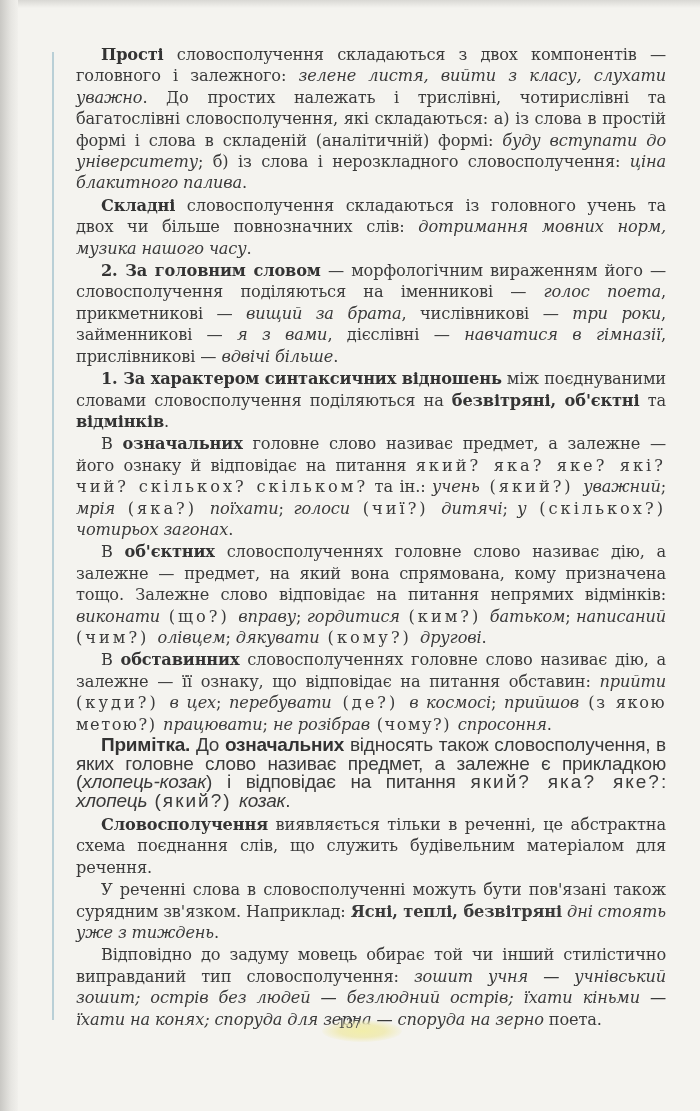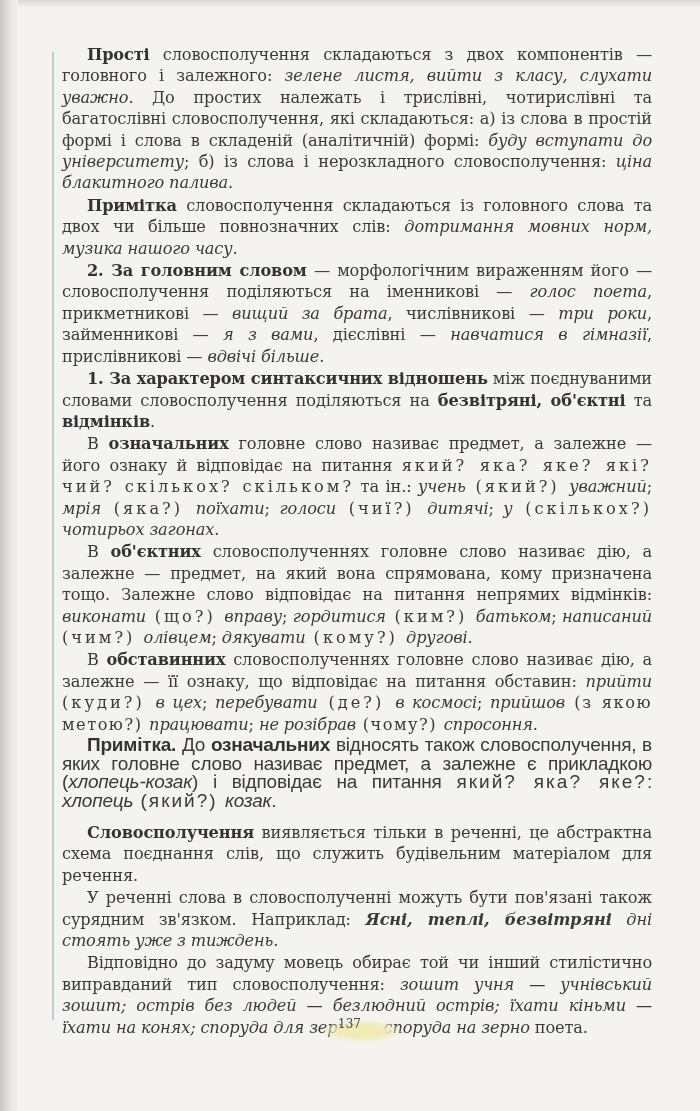--- a/index.html
+++ b/index.html
@@ -16,35 +16,35 @@
   }
   .page-top {
     position: absolute; left: 0; top: 0; width: 700px; height: 8px;
     background: linear-gradient(to bottom, #d9d8d4, #f4f3ef);
   }
   .rule {
     position: absolute; left: 52px; top: 52px; width: 2px; height: 968px;
     background: #b9cfd6;
   }
   .text {
-    position: absolute; left: 62px; top: 44px; width: 590px;
+    position: absolute; left: 76px; top: 44px; width: 590px;
     font-size: 16.2px; line-height: 21.4px;
     text-align: justify;
     letter-spacing: -0.15px;
   }
   .text p { margin: 0; text-indent: 25px; }
   .text p + p { margin-top: 1px; }
   b { font-weight: bold; color: #333; }
   i { font-style: italic; }
   .sp { letter-spacing: 3px; }
   .note {
     font-family: "Liberation Sans", "DejaVu Sans", sans-serif;
     font-size: 19px; line-height: 18.5px; letter-spacing: -0.2px;
   }
-  .bi { font-weight: bold; font-style: italic; }
+  .bi { font-weight: bold; }
   .pagenum-wrap {
     position: absolute; left: 300px; top: 1010px; width: 110px; height: 40px;
   }
   .pagenum-swirl {
     position: absolute; left: 22px; top: 10px; width: 80px; height: 22px;
     border-radius: 50%;
     background: radial-gradient(ellipse at center, #f2eeaa 0%, #f0ebb8 40%, rgba(244,243,239,0) 75%);
   }
   .pagenum {
     position: absolute; left: 38px; top: 7px;
@@ -55,35 +55,35 @@
 <body>
 
 <div class="page-top"></div>
 <div class="page-shadow-left"></div>
 <div class="rule"></div>
 
 <div class="text">
 
   <p><b>Прості</b><span> словосполучення складаються з двох компонентів — головного і залежного: </span><i>зелене листя, вийти з класу, слухати уважно</i><span>. До простих належать і трислівні, чотирислівні та багатослівні словосполучення, які складаються: а) із слова в простій формі і слова в складеній (аналітичній) формі: </span><i>буду вступати до університету</i><span>; б) із слова і нерозкладного словосполучення: </span><i>ціна блакитного палива</i><span>.</span></p>
 
-  <p><b>Примітка</b><span> словосполучення складаються із головного слова та двох чи більше повнозначних слів: </span><i>дотримання мовних норм, музика нашого часу</i><span>.</span></p>
+  <p><b>Складні</b><span> словосполучення складаються із головного учень та двох чи більше повнозначних слів: </span><i>дотримання мовних норм, музика нашого часу</i><span>.</span></p>
 
   <p><b>2. За головним словом</b><span> — морфологічним вираженням його — словосполучення поділяються на іменникові — </span><i>голос поета</i><span>, прикметникові — </span><i>вищий за брата</i><span>, числівникові — </span><i>три роки</i><span>, займенникові — </span><i>я з вами</i><span>, дієслівні — </span><i>навчатися в гімназії</i><span>, прислівникові — </span><i>вдвічі більше</i><span>.</span></p>
 
   <p><b>1. За характером синтаксичних відношень</b><span> між поєднуваними словами словосполучення поділяються на </span><b>безвітряні, об'єктні</b><span> та </span><b>відмінків</b><span>.</span></p>
 
   <p><span>В </span><b>означальних</b><span> головне слово називає предмет, а залежне — його ознаку й відповідає на питання </span><span class="sp">який? яка? яке? які? чий? скількох? скільком?</span><span> та ін.: </span><i>учень</i><span class="sp"> (який?) </span><i>уважний</i><span>; </span><i>мрія</i><span class="sp"> (яка?) </span><i>поїхати</i><span>; </span><i>голоси</i><span class="sp"> (чиї?) </span><i>дитячі</i><span>; </span><i>у</i><span class="sp"> (скількох?) </span><i>чотирьох загонах</i><span>.</span></p>
 
   <p><span>В </span><b>об'єктних</b><span> словосполученнях головне слово називає дію, а залежне — предмет, на який вона спрямована, кому призначена тощо. Залежне слово відповідає на питання непрямих відмінків: </span><i>виконати</i><span class="sp"> (що?) </span><i>вправу</i><span>; </span><i>гордитися</i><span class="sp"> (ким?) </span><i>батьком</i><span>; </span><i>написаний</i><span class="sp"> (чим?) </span><i>олівцем</i><span>; </span><i>дякувати</i><span class="sp"> (кому?) </span><i>другові</i><span>.</span></p>
 
   <p><span>В </span><b>обставинних</b><span> словосполученнях головне слово називає дію, а залежне — її ознаку, що відповідає на питання обставин: </span><i>прийти</i><span class="sp"> (куди?) </span><i>в цех</i><span>; </span><i>перебувати</i><span class="sp"> (де?) </span><i>в космосі</i><span>; </span><i>прийшов</i><span class="sp" style="letter-spacing:1.5px"> (з якою метою?) </span><i>працювати</i><span>; </span><i>не розібрав</i><span class="sp" style="letter-spacing:1.5px"> (чому?) </span><i>спросоння</i><span>.</span></p>
 
   <p class="note"><b>Примітка.</b><span> До </span><b>означальних</b><span> відносять також словосполучення, в яких головне слово називає предмет, а залежне є прикладкою (</span><i>хлопець-козак</i><span>) і відповідає на питання </span><span class="sp" style="letter-spacing:2px">який? яка? яке?</span><span>: </span><i>хлопець</i><span class="sp" style="letter-spacing:2px"> (який?) </span><i>козак</i><span>.</span></p>
 
-  <p style="margin-top:12px"><b>Словосполучення</b><span> виявляється тільки в реченні, це абстрактна схема поєднання слів, що служить будівельним матеріалом для речення.</span></p>
+  <p style="margin-top:4px"><b>Словосполучення</b><span> виявляється тільки в реченні, це абстрактна схема поєднання слів, що служить будівельним матеріалом для речення.</span></p>
 
   <p><span>У реченні слова в словосполученні можуть бути пов'язані також сурядним зв'язком. Наприклад: </span><span class="bi">Ясні, теплі, безвітряні</span><i> дні стоять уже з тиждень</i><span>.</span></p>
 
   <p><span>Відповідно до задуму мовець обирає той чи інший стилістично виправданий тип словосполучення: </span><i>зошит учня — учнівський зошит; острів без людей — безлюдний острів; їхати кіньми — їхати на конях; спорудa для зерна — споруда на зерно</i><span> поета.</span></p>
 
 </div>
 
 <div class="pagenum-wrap">
   <div class="pagenum-swirl"></div>
   <span class="pagenum">137</span>

